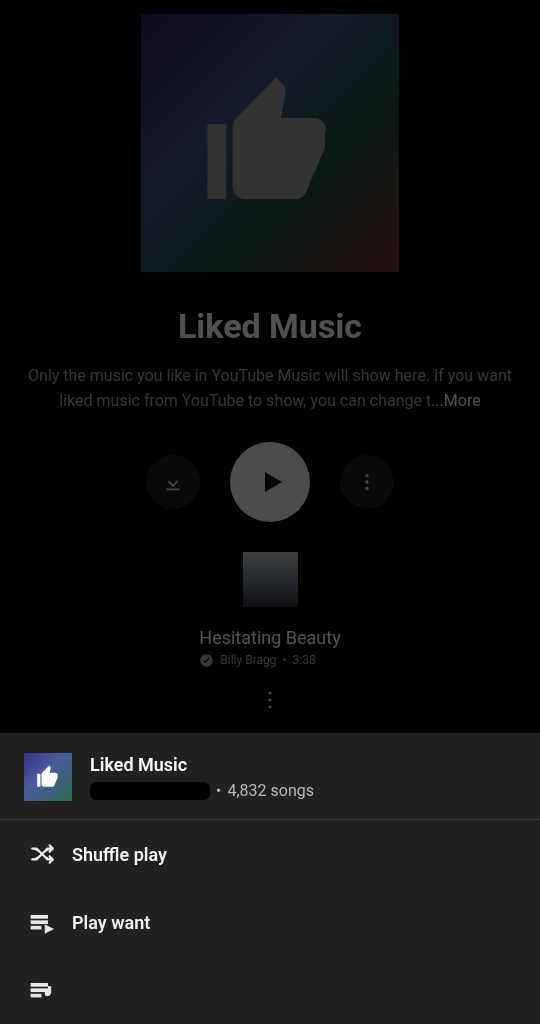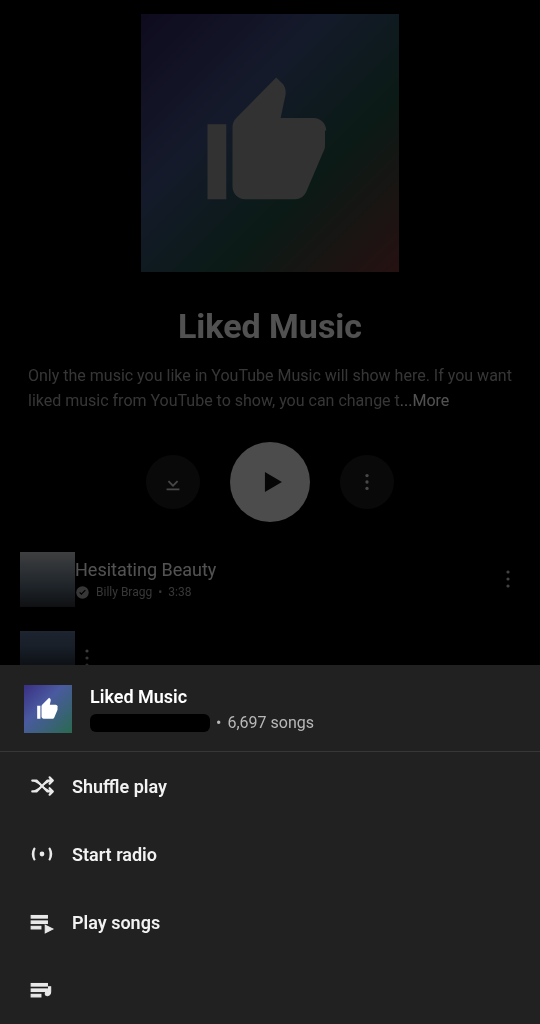--- a/index.html
+++ b/index.html
@@ -36,21 +36,21 @@
     margin-top: 34px;
     font-size: 34px;
     font-weight: 700;
     color: #e8e8e8;
   }
   .desc {
     margin-top: 18px;
     padding: 0 28px;
     font-size: 16px;
     line-height: 1.55;
-    text-align: left;
+    text-align: center;
     color: #9a9a9a;
   }
   .desc .more { color: #e8e8e8; }
 
   .actions {
     margin-top: 28px;
     display: flex;
     align-items: center;
     gap: 30px;
   }
@@ -70,22 +70,23 @@
   .playbtn svg { width: 34px; height: 34px; fill: #111; margin-left: 4px; }
 
   .tracks {
     margin-top: 30px;
     width: 100%;
     padding: 0 20px;
   }
   .track {
     display: flex;
     align-items: center;
-    gap: 0;
+    gap: 20px;
     margin-bottom: 24px;
+    flex-direction: column;
   }
   .thumb {
     width: 55px; height: 55px;
     background: linear-gradient(180deg, #546a8a 0%, #2c3644 100%);
     flex: none;
   }
   .thumb.t1 { background: linear-gradient(180deg, #b0b4b8 0%, #5a6a7a 60%, #2a2e33 100%); }
   .tinfo { flex: 1; min-width: 0; }
   .ttitle { font-size: 18px; color: #eaeaea; }
   .tsub { margin-top: 5px; font-size: 12px; color: #9c9c9c; display: flex; align-items: center; gap: 6px; }
@@ -214,58 +215,48 @@
     <div class="sh-cover">
       <svg viewBox="0 0 24 24">
         <path d="M2 21h3V9H2v12zm19-11c0-1.1-.9-2-2-2h-5.3l.8-3.8V3.7c0-.4-.2-.8-.4-1.1L13 1.5 6.6 8c-.4.4-.6.9-.6 1.4V19c0 1.1.9 2 2 2h8c.8 0 1.5-.5 1.8-1.2l2.9-6.8c.1-.2.1-.5.1-.7v-2.3z"></path>
       </svg>
     </div>
     <div class="sh-text">
       <div class="sh-title">Liked Music</div>
       <div class="sh-sub">
         <span class="redact"></span>
         <span>•</span>
-        <span>6,697 songs</span>
+        <span>4,832 songs</span>
       </div>
     </div>
   </div>
 
   <div class="menu-item">
     <span class="mi-icon">
       <svg viewBox="0 0 24 24" fill="none" stroke-width="2" stroke-linecap="round" stroke-linejoin="round">
         <path d="M3 7h4l10 10h4"></path>
           <path d="M3 17h4l10-10h4"></path>
         <path d="M19 4l3 3-3 3"></path>
           <path d="M19 14l3 3-3 3"></path>
       </svg>
     </span>
     <span class="mi-label">Shuffle play</span>
   </div>
 
-  <div class="menu-item">
-    <span class="mi-icon">
-      <svg viewBox="0 0 24 24" fill="none" stroke-width="2" stroke-linecap="round">
-        <path d="M5 7a10 10 0 0 0 0 10"></path>
-          <path d="M19 7a10 10 0 0 1 0 10"></path>
-        <circle cx="12" cy="12" r="2.2" fill="#e9e9e9" stroke="none"></circle>
-      </svg>
-    </span>
-    <span class="mi-label">Start radio</span>
-  </div>
 
   <div class="menu-item">
     <span class="mi-icon">
       <svg viewBox="0 0 24 24">
         <rect x="2" y="6" width="15" height="2.4"></rect>
         <rect x="2" y="11" width="15" height="2.4"></rect>
         <rect x="2" y="16" width="9" height="2.4"></rect>
         <path d="M15 15l7 3.5-7 3.5z"></path>
       </svg>
     </span>
-    <span class="mi-label">Play songs</span>
+    <span class="mi-label">Play want</span>
   </div>
 
   <div class="menu-item">
     <span class="mi-icon">
       <svg viewBox="0 0 24 24">
         <rect x="2" y="6" width="15" height="2.4"></rect>
         <rect x="2" y="11" width="15" height="2.4"></rect>
         <rect x="2" y="16" width="9" height="2.4"></rect>
         <path d="M20 13.5c0 2-1 3-2.5 3.6-1.3.5-2.5-.4-2.5-1.7 0-1 .8-1.8 1.9-1.8.4 0 .8.1 1.1.3V9h2v4.5z"></path>
       </svg>

